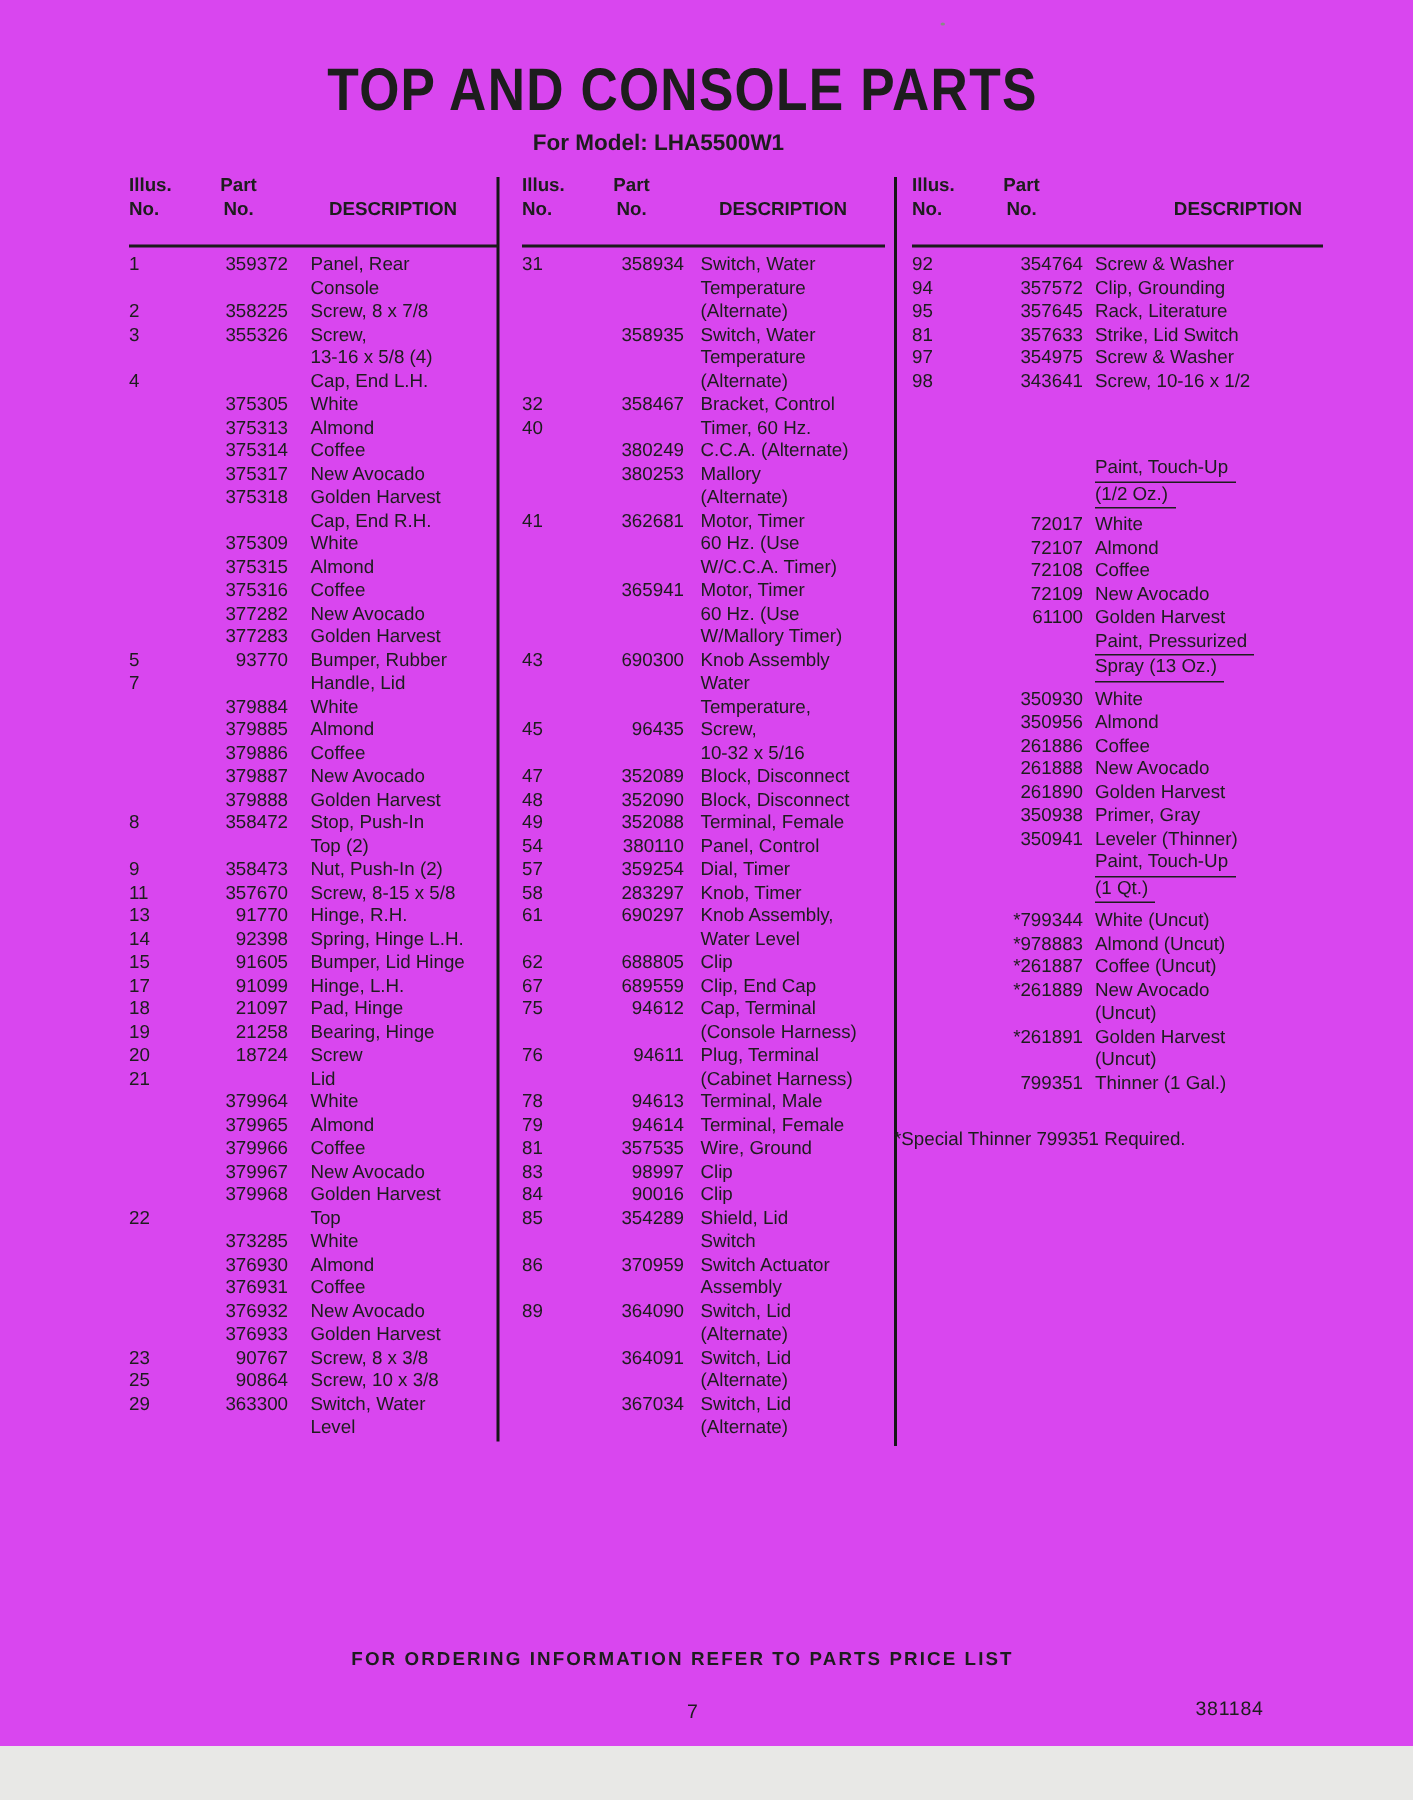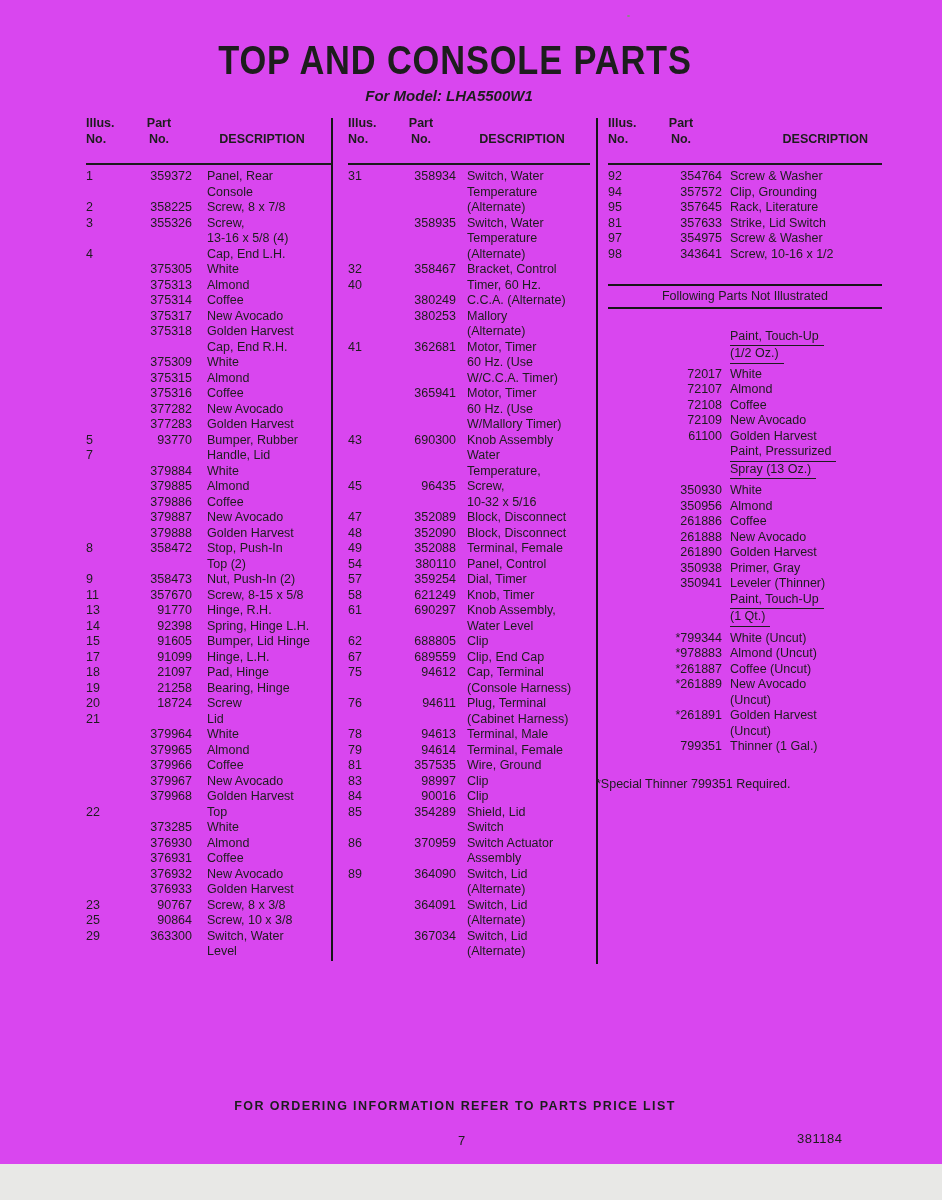--- a/index.html
+++ b/index.html
@@ -8,22 +8,22 @@
   .page {
     position:relative; width:942px; height:1164px; margin:0 auto;
     background:#d946ef; color:#1d1d1d; overflow:hidden;
   }
   .title {
     position:absolute; top:38px; left:455px;
     transform:translateX(-50%) scaleX(0.86); transform-origin:center top;
     font-size:40px; font-weight:bold; letter-spacing:1px; white-space:nowrap;
   }
   .subtitle {
-    position:absolute; top:87px; left:449px; transform:translateX(-50%);
-    font-size:15px; font-weight:bold; white-space:nowrap;font-style:italic;
+    position:absolute; top:87px; left:439px; transform:translateX(-50%);
+    font-size:15px; font-weight:bold; white-space:nowrap;
   }
   .vdiv { position:absolute; top:118px; width:2px; background:#161616; }
   .vdiv1 { left:331px; height:843px; }
   .vdiv2 { left:596px; height:846px; }
 
   .col { position:absolute; top:116px; font-size:12.5px; line-height:15.5px; }
   .col1 { left:86px;  width:246px; }
   .col2 { left:348px; width:242px; }
   .col3 { left:608px; width:274px; }
 
@@ -493,21 +493,21 @@
           <span class="cp">380110</span>
           <span class="cd">Panel, Control</span>
         </div>
         <div class="r">
           <span class="ci">57</span>
           <span class="cp">359254</span>
           <span class="cd">Dial, Timer</span>
         </div>
         <div class="r">
           <span class="ci">58</span>
-          <span class="cp">621249</span>
+          <span class="cp">283297</span>
           <span class="cd">Knob, Timer</span>
         </div>
         <div class="r">
           <span class="ci">61</span>
           <span class="cp">690297</span>
           <span class="cd">Knob Assembly,</span>
         </div>
         <div class="r">
           <span class="ci"></span>
           <span class="cp"></span>
@@ -660,21 +660,20 @@
           <span class="ci">97</span>
           <span class="cp">354975</span>
           <span class="cd">Screw &amp; Washer</span>
         </div>
         <div class="r">
           <span class="ci">98</span>
           <span class="cp">343641</span>
           <span class="cd">Screw, 10-16 x 1/2</span>
         </div>
         <div class="gap" style="height: 22px;"></div>
-        <div class="banner"><span>Following Parts Not Illustrated</span></div>
         <div class="gap" style="height: 20px;"></div>
         <div class="r ru">
           <span class="ci"></span>
           <span class="cp"></span>
           <span class="cd"><span class="du">Paint, Touch-Up</span></span>
         </div>
         <div class="r ru">
           <span class="ci"></span>
           <span class="cp"></span>
           <span class="cd"><span class="du">(1/2 Oz.)</span></span>

